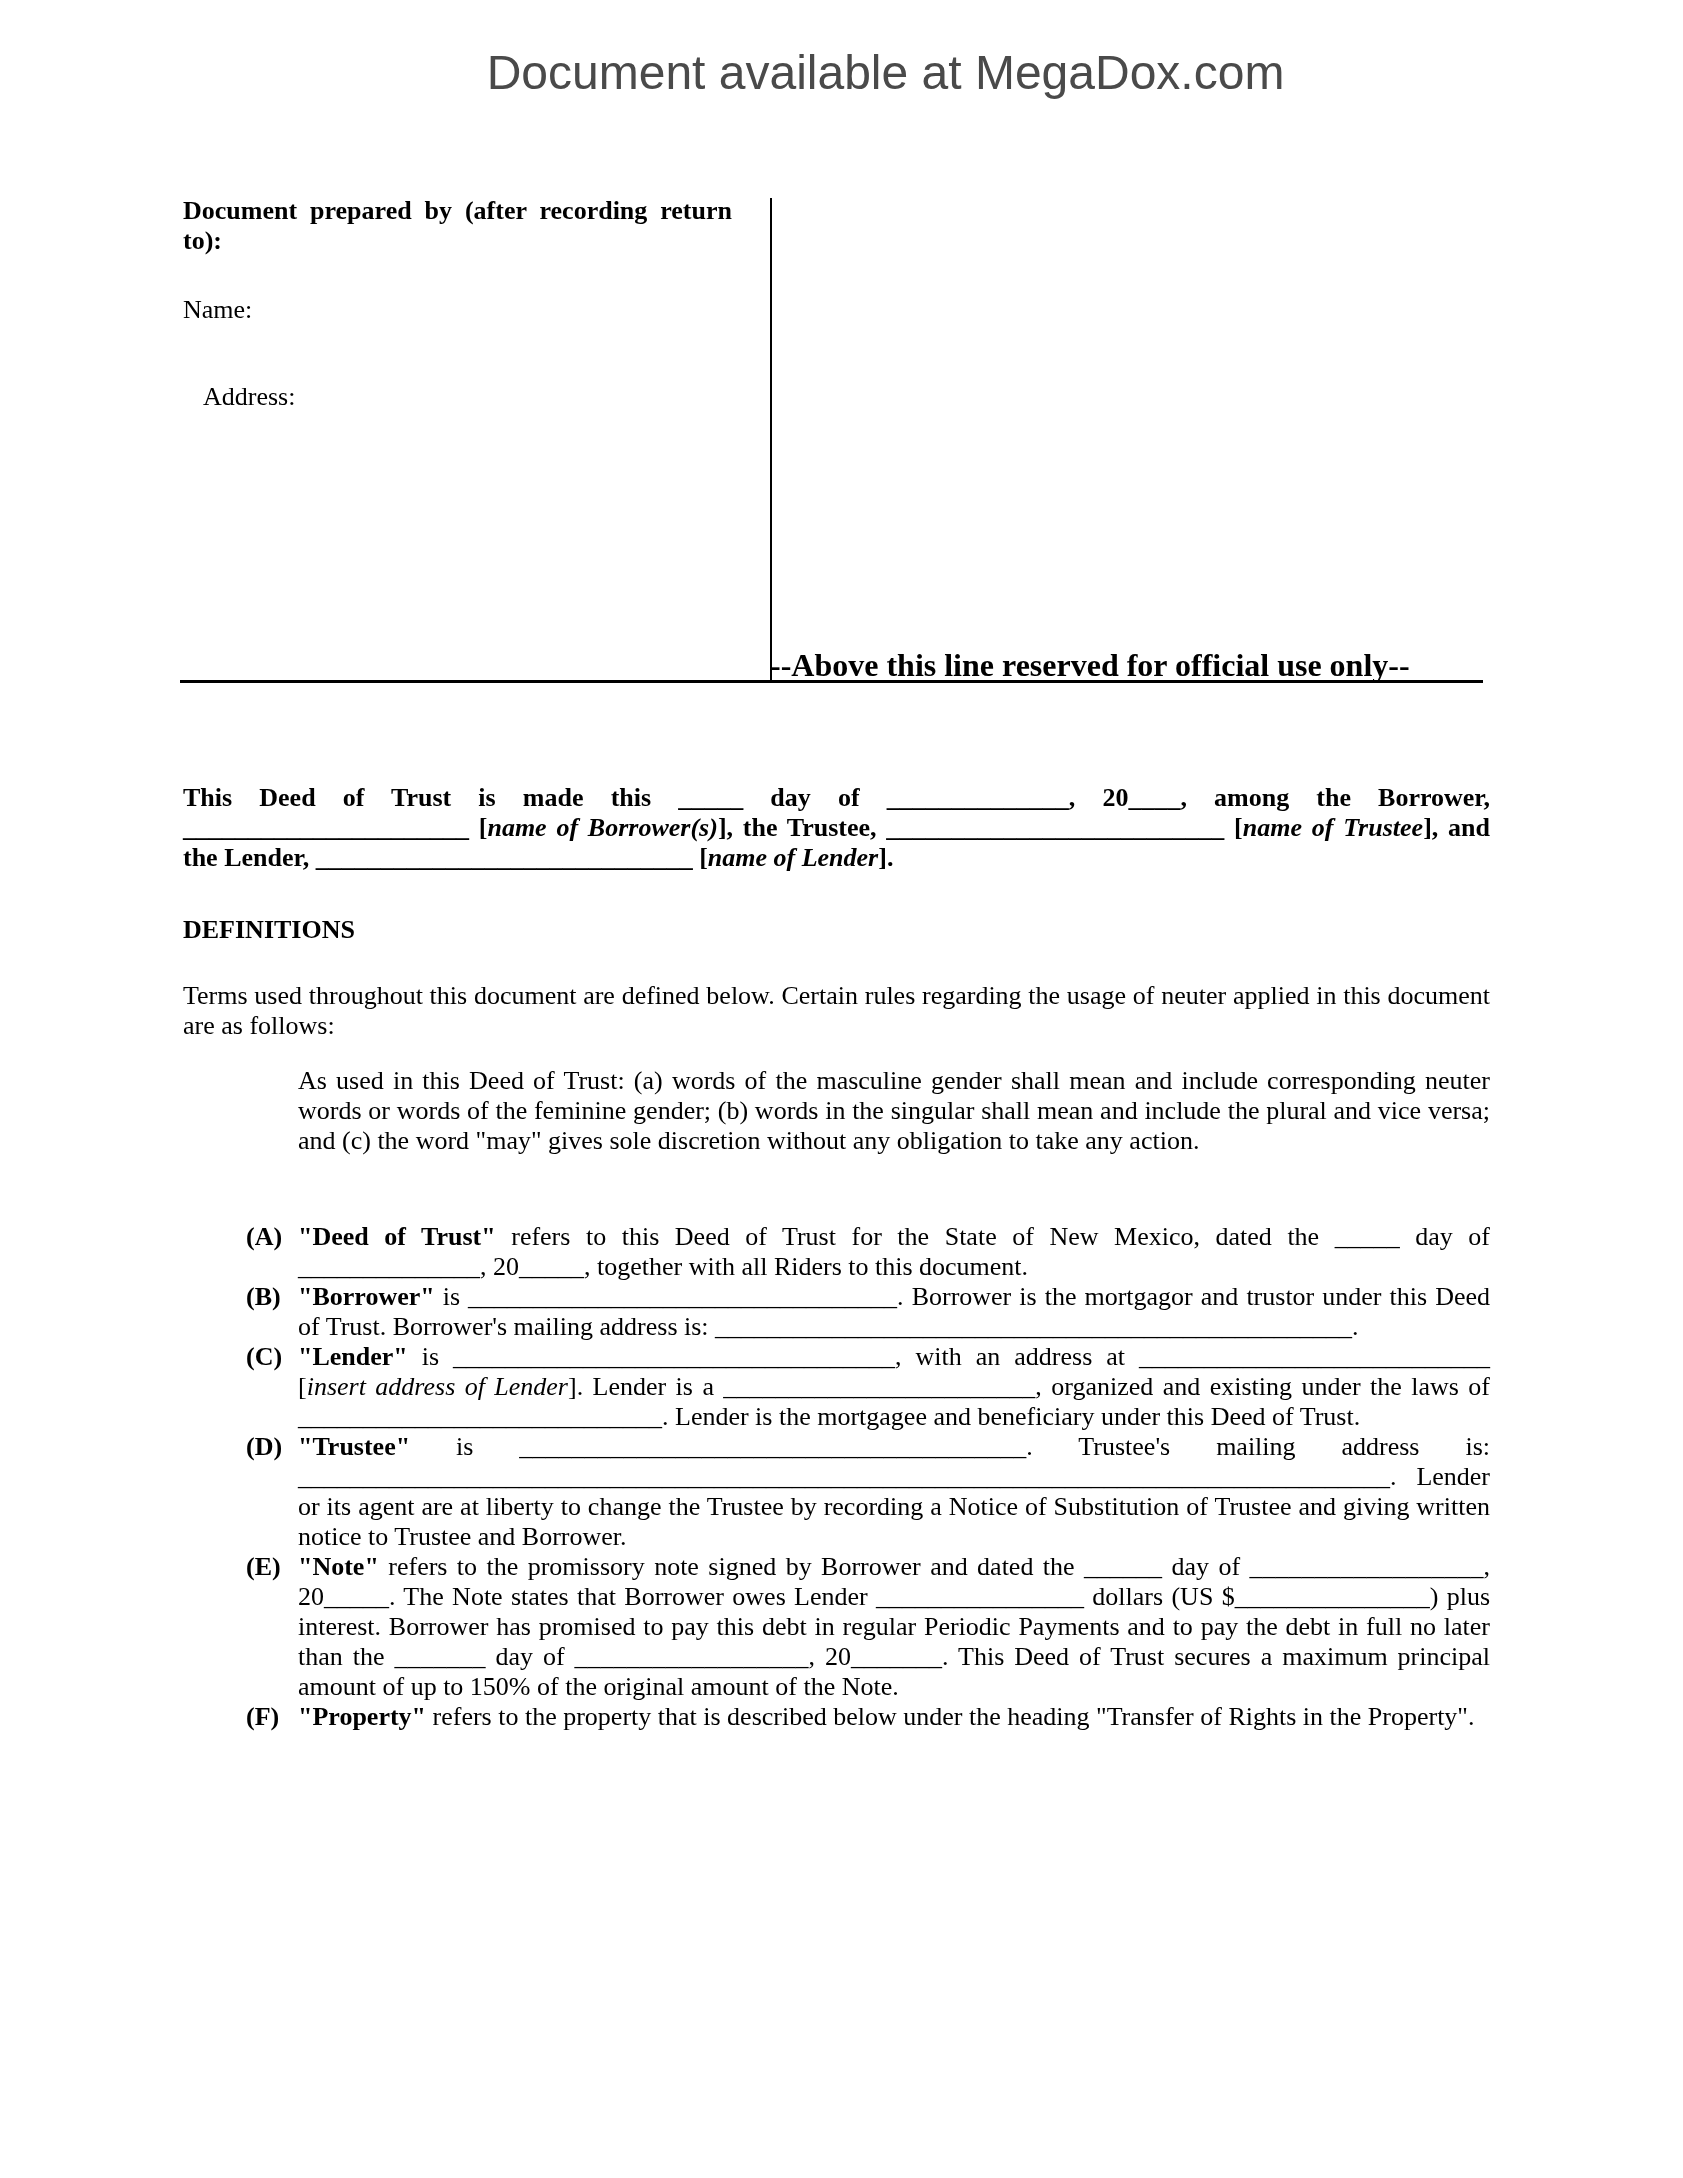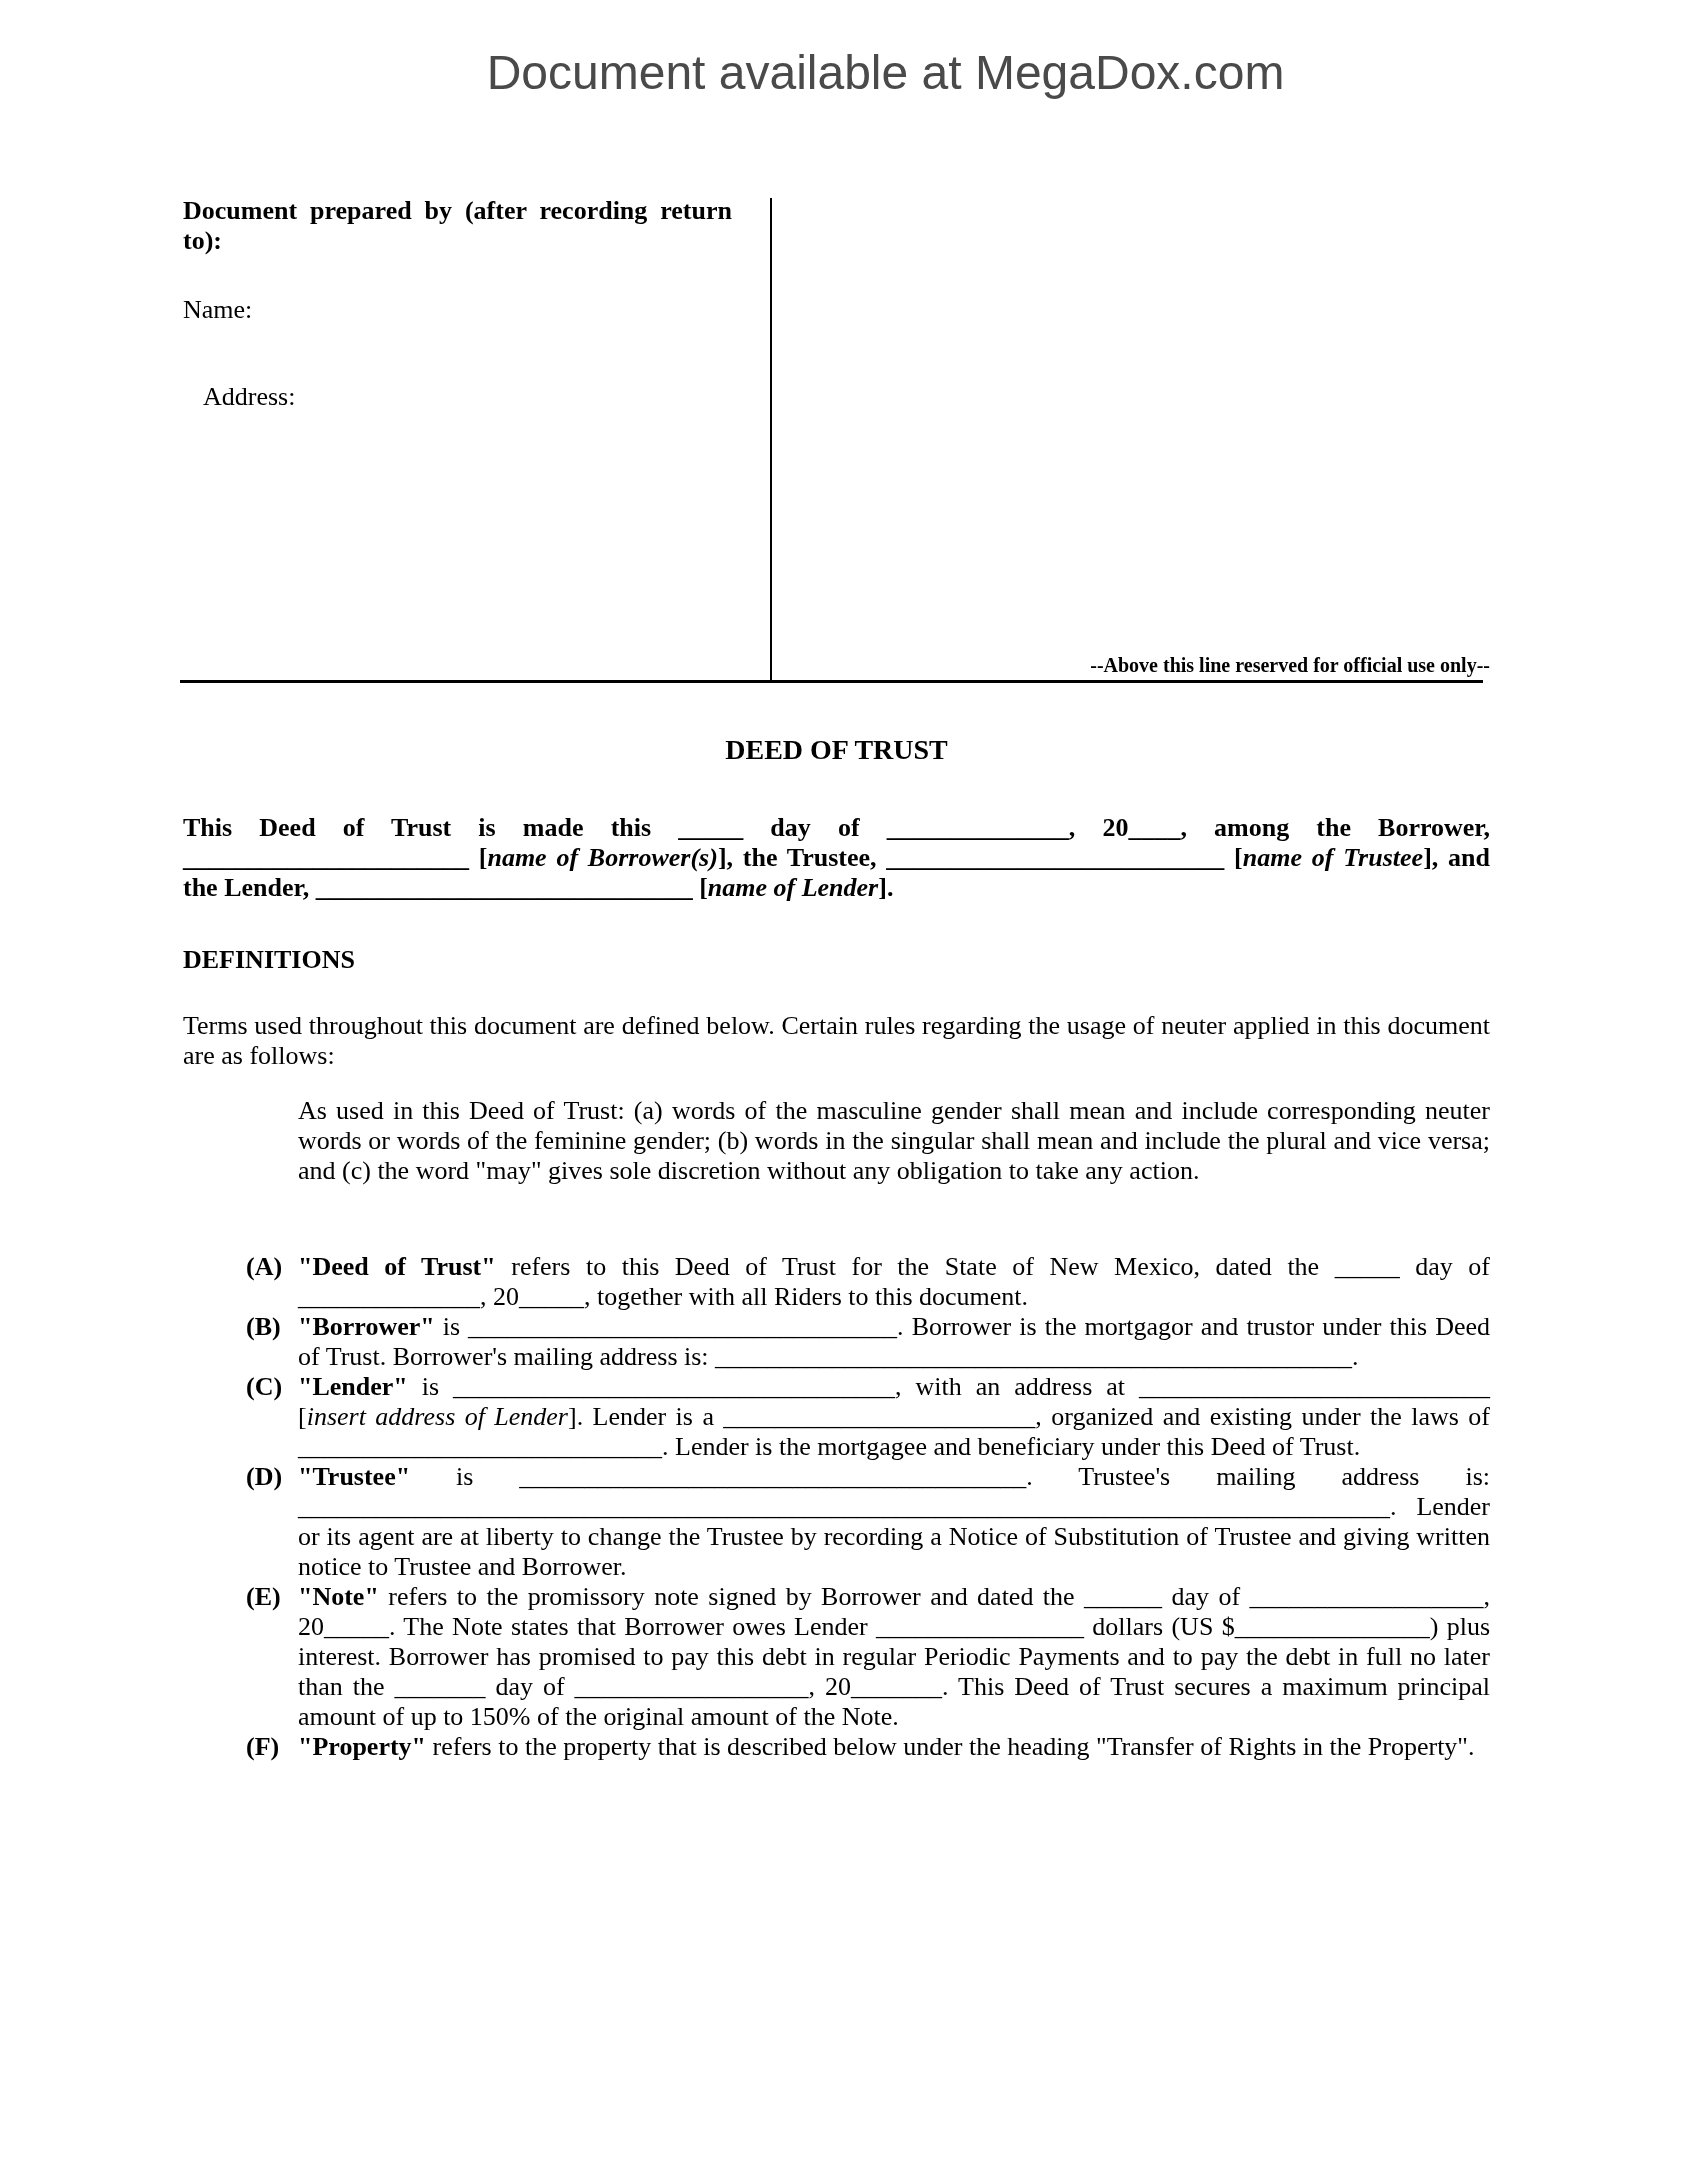--- a/index.html
+++ b/index.html
@@ -20,21 +20,21 @@
     color:#4a4a4a;
     padding-left:44px;
   }
   .recording { position:absolute; left:183px; top:196px; width:1307px; height:487px; }
   .prepared-heading { position:absolute; top:0; left:0; width:549px; font-weight:bold; text-align:justify; }
   .name-label { position:absolute; top:99px; left:0; }
   .address-label { position:absolute; top:186px; left:0;margin-left:20px; }
   .divider-v { position:absolute; left:587px; top:2px; width:0; height:485px; border-left:2px solid #000; }
   .official-note {
     position:absolute; left:587px; right:0; bottom:4px;
-    text-align:right; font-weight:bold; font-size:20px; line-height:28px;
+    text-align:left; font-weight:bold; font-size:32px; line-height:28px;
   }
   .rule-h { position:absolute; left:180px; top:680px; width:1303px; height:0; border-top:3px solid #000; }
 
   .main { position:absolute; left:183px; top:735px; width:1307px; }
   .doc-title { text-align:center; font-weight:bold; font-size:28px; line-height:30px; margin:0; }
   .intro { margin:48px 0 0 0; text-align:justify;font-weight:bold; }
   .defs-heading { margin:42px 0 0 0; font-weight:bold; font-size:26px; line-height:30px; }
   .terms-para { margin:36px 0 0 0; text-align:justify; }
   .usage-para { margin:25px 0 0 115px; text-align:justify; }
   .items { margin:66px 0 0 0; }
@@ -54,21 +54,20 @@
     <div class="prepared-heading">Document prepared by (after recording return to):</div>
     <div class="name-label">Name:</div>
     <div class="address-label">Address:</div>
     <div class="divider-v"></div>
     <div class="official-note">--Above this line reserved for official use only--</div>
   </div>
 
   <div class="rule-h"></div>
 
   <div class="main">
-    <div class="doc-title">DEED OF TRUST</div>
 
     <div class="intro"><span>This Deed of Trust is made this _____ day of ______________, 20____, among the Borrower, ______________________ [</span><span class="i">name of Borrower(s)</span><span>], the Trustee, __________________________ [</span><span class="i">name of Trustee</span><span>], and the Lender, _____________________________ [</span><span class="i">name of Lender</span><span>].</span></div>
 
     <div class="defs-heading">DEFINITIONS</div>
 
     <div class="terms-para">Terms used throughout this document are defined below. Certain rules regarding the usage of neuter applied in this document are as follows:</div>
 
     <div class="usage-para">As used in this Deed of Trust: (a) words of the masculine gender shall mean and include corresponding neuter words or words of the feminine gender; (b) words in the singular shall mean and include the plural and vice versa; and (c) the word "may" gives sole discretion without any obligation to take any action.</div>
 
     <div class="items">

